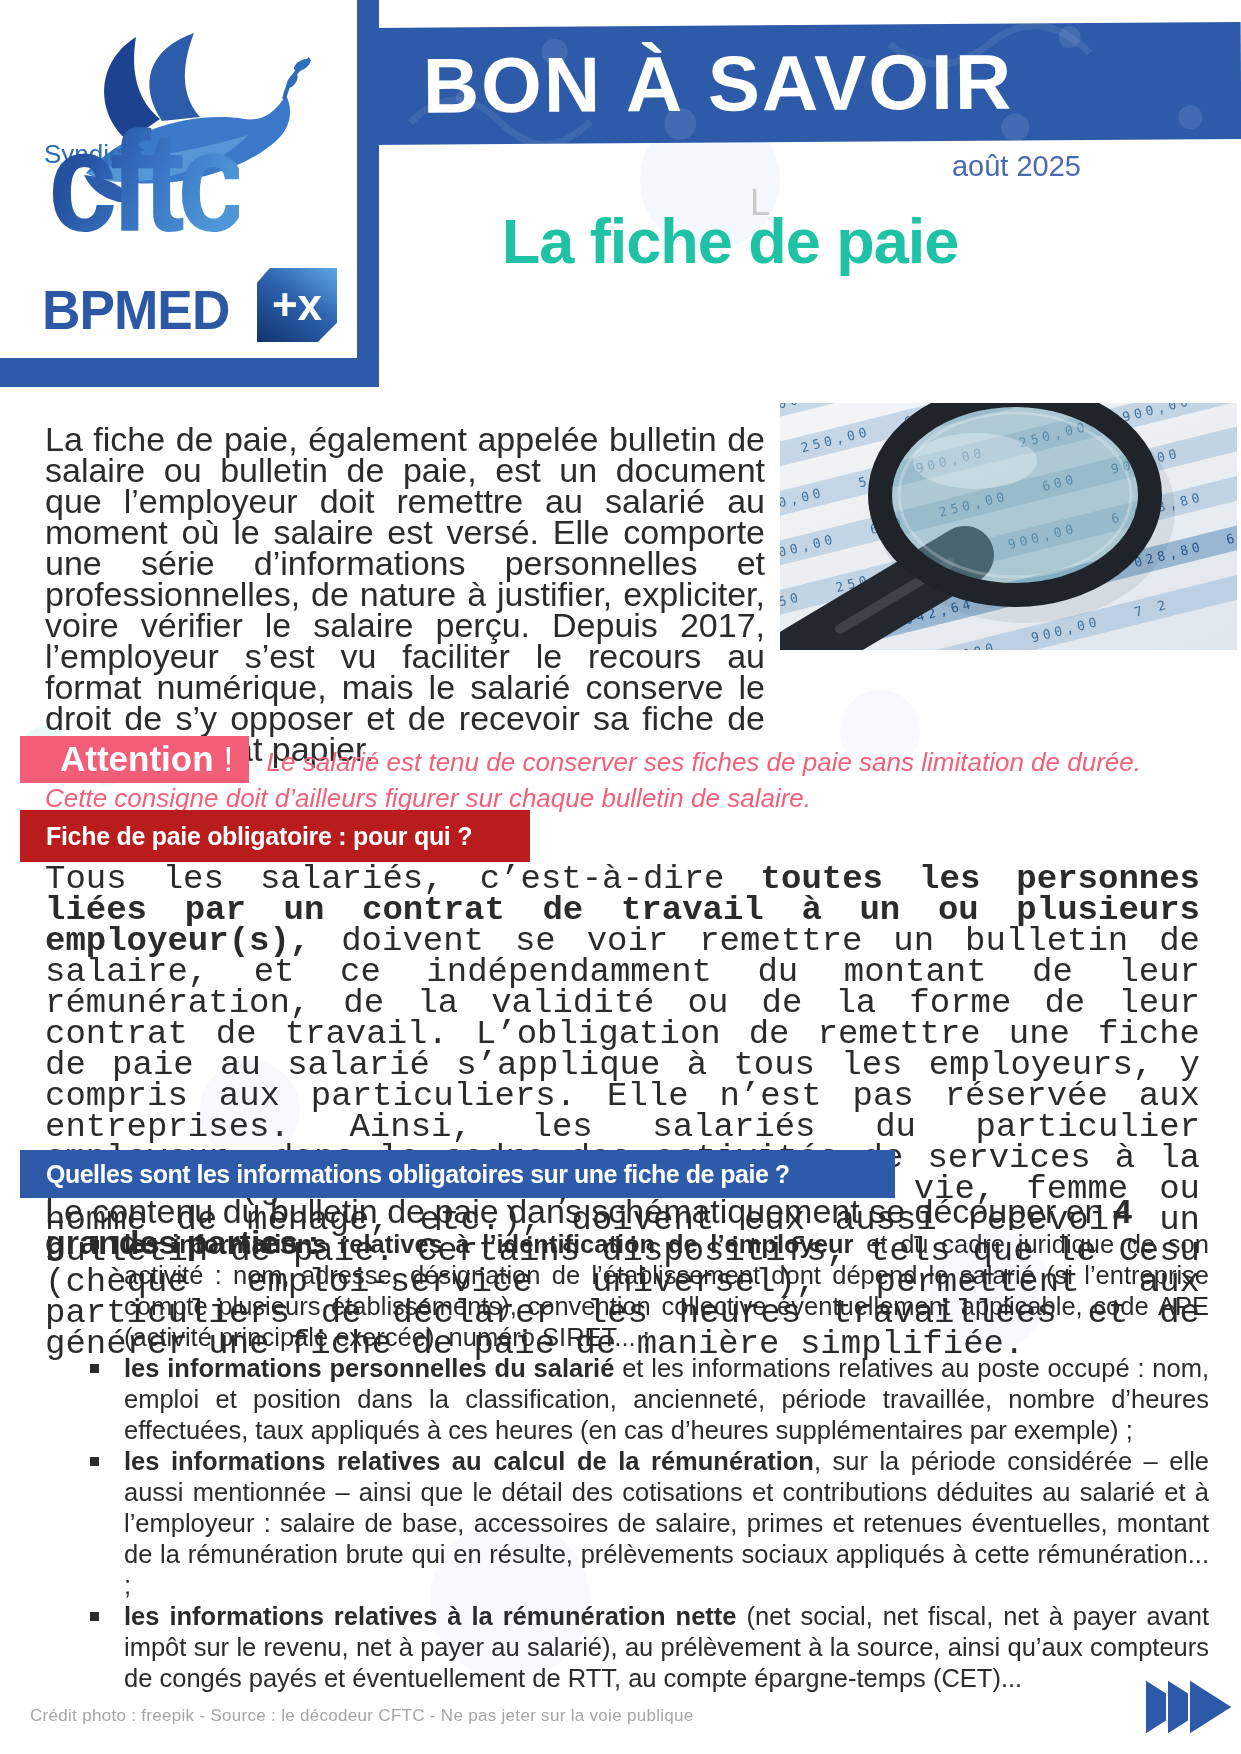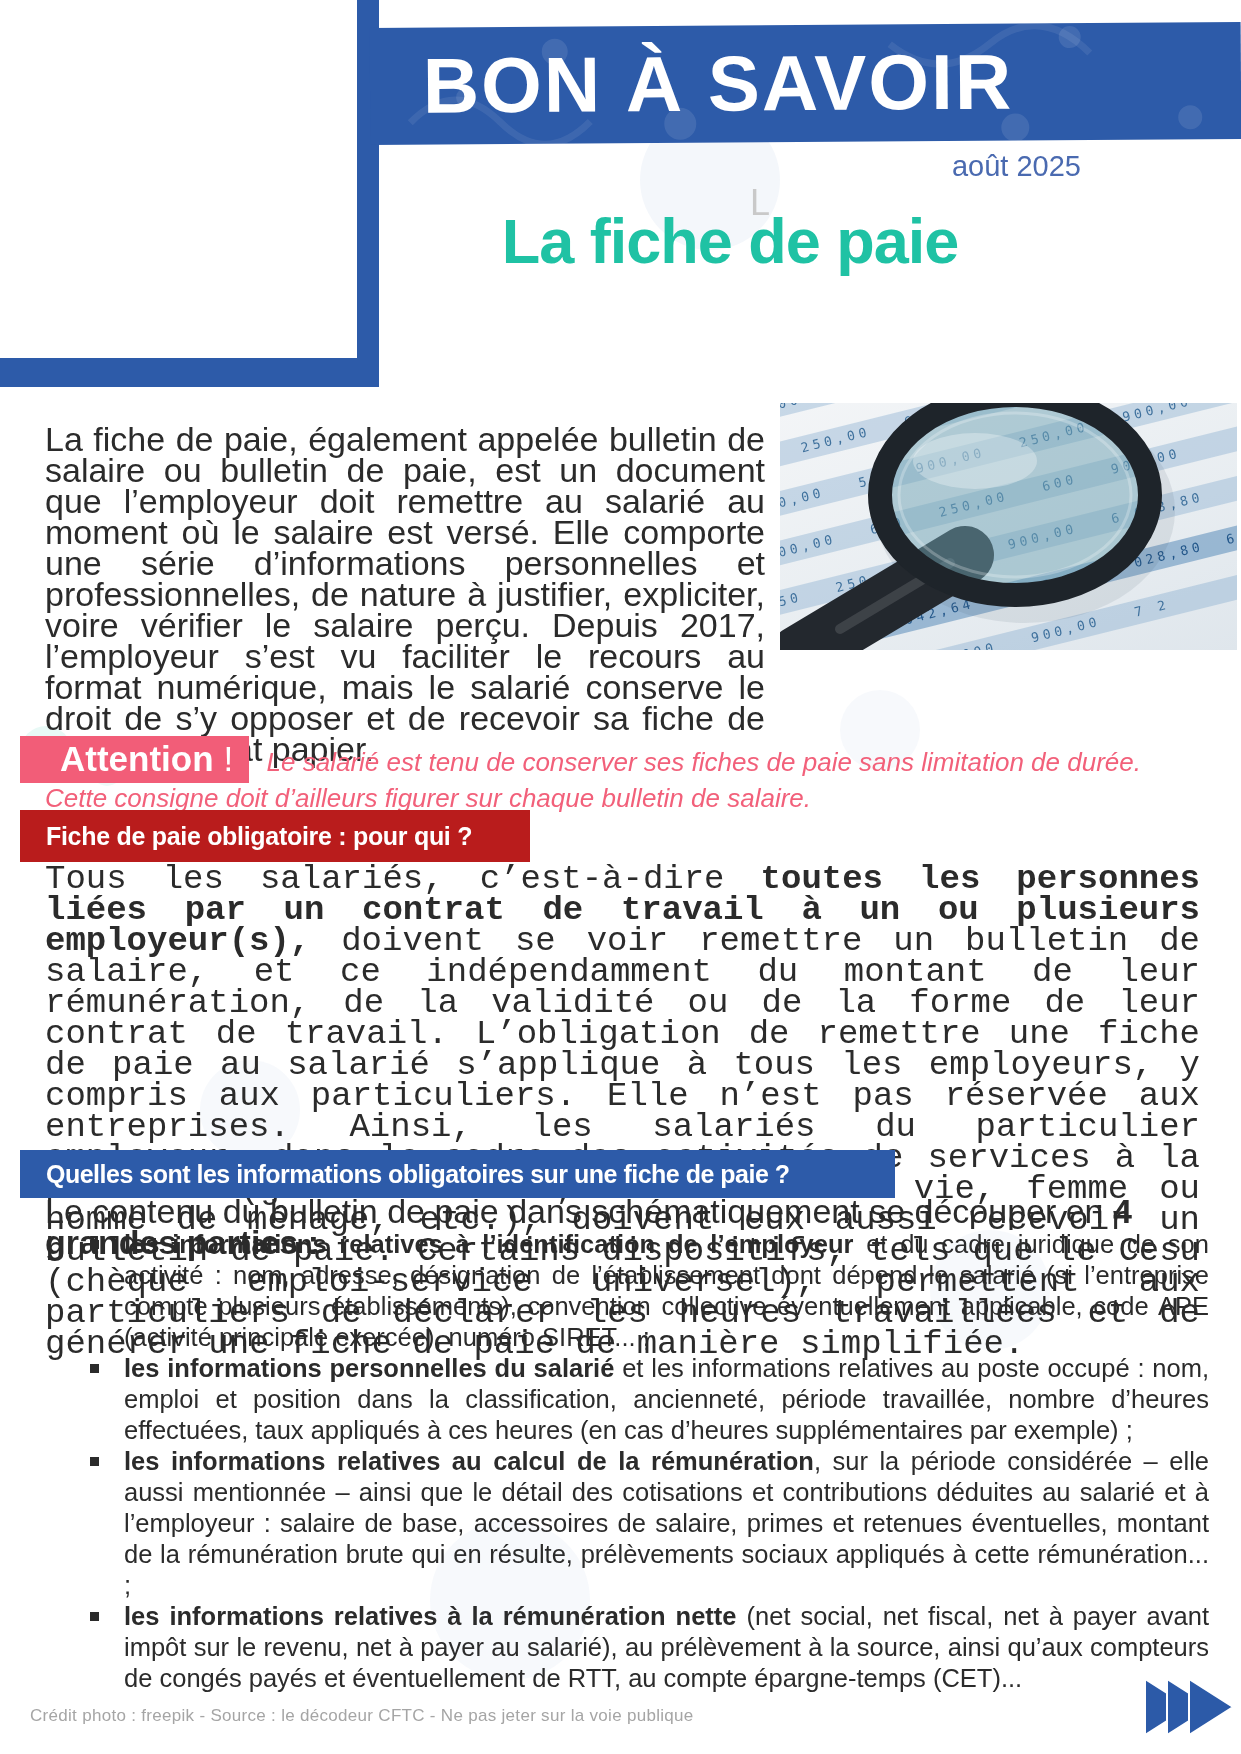--- a/index.html
+++ b/index.html
@@ -132,20 +132,36 @@
       <path d="M40,95 q45,-45 90,0 t90,0" stroke="#ffffff" opacity="0.08" stroke-width="7" fill="none"></path>
       <path d="M520,20 q50,40 100,0 t100,10" stroke="#ffffff" opacity="0.08" stroke-width="7" fill="none"></path>
     </svg>
     <div class="band-title">BON À SAVOIR</div>
   </div>
 
   <div class="date">août 2025</div>
   <div class="watermark-L">L</div>
   <div class="headline">La fiche de paie</div>
 
+  <div class="logo">
+    <svg class="bird" width="280" height="190" viewBox="0 0 280 190">
+      <path d="M82,118 C50,92 48,40 90,14 C84,50 92,78 114,96 Z" fill="#1d4390"></path>
+      <path d="M116,98 C92,62 102,26 148,10 C134,46 136,74 154,94 Z" fill="#2d5cab"></path>
+      <path d="M40,150 C82,104 152,88 198,96 C218,99 230,88 240,72 C248,88 244,106 230,118 C202,144 142,164 88,160 C68,158 50,156 40,150 Z" fill="#3a79c9"></path>
+      <path d="M40,150 C92,134 152,128 202,112 C172,146 102,164 62,158 Z" fill="#5a9bd8" opacity="0.85"></path>
+      <path d="M38,152 C60,154 80,164 92,180 C66,182 46,170 38,152 Z" fill="#2d5cab"></path>
+      <path d="M238,76 C242,60 250,46 264,36" stroke="#2f6db8" stroke-width="4" fill="none"></path>
+      <ellipse cx="256" cy="42" rx="9" ry="4.5" fill="#2f6db8" transform="rotate(-30 256 42)"></ellipse>
+      <ellipse cx="246" cy="58" rx="8" ry="4" fill="#2f6db8" transform="rotate(-55 246 58)"></ellipse>
+    </svg>
+    <div class="syndicat">Syndicat</div>
+    <div class="cftc">cftc</div>
+    <div class="bpmed">BPMED</div>
+    <div class="badge">+x</div>
+  </div>
 
   <p class="body-text" style="left:45px; top:424px; width:720px; margin:0;">
     <span>La fiche de paie, également appelée bulletin de salaire ou bulletin de paie, est un document que l’employeur doit remettre au salarié au moment où le salaire est versé. Elle comporte une série d’informations personnelles et professionnelles, de nature à justifier, expliciter, voire vérifier le salaire perçu. Depuis 2017, l’employeur s’est vu faciliter le recours au format numérique, mais le salarié conserve le droit de s’y opposer et de recevoir sa fiche de paie au format papier.</span>
   </p>
 
   <div class="photo">
     <div class="pay-rot">
       <div class="pay-row" style="top:16px;">250,00   600   900,00   250,00   600</div>
       <div class="pay-row" style="top:64px;">50   250,00   600   900,00   600,00</div>
       <div class="pay-row" style="top:112px;">600,00   50   900,00   250,00   900,00</div>

